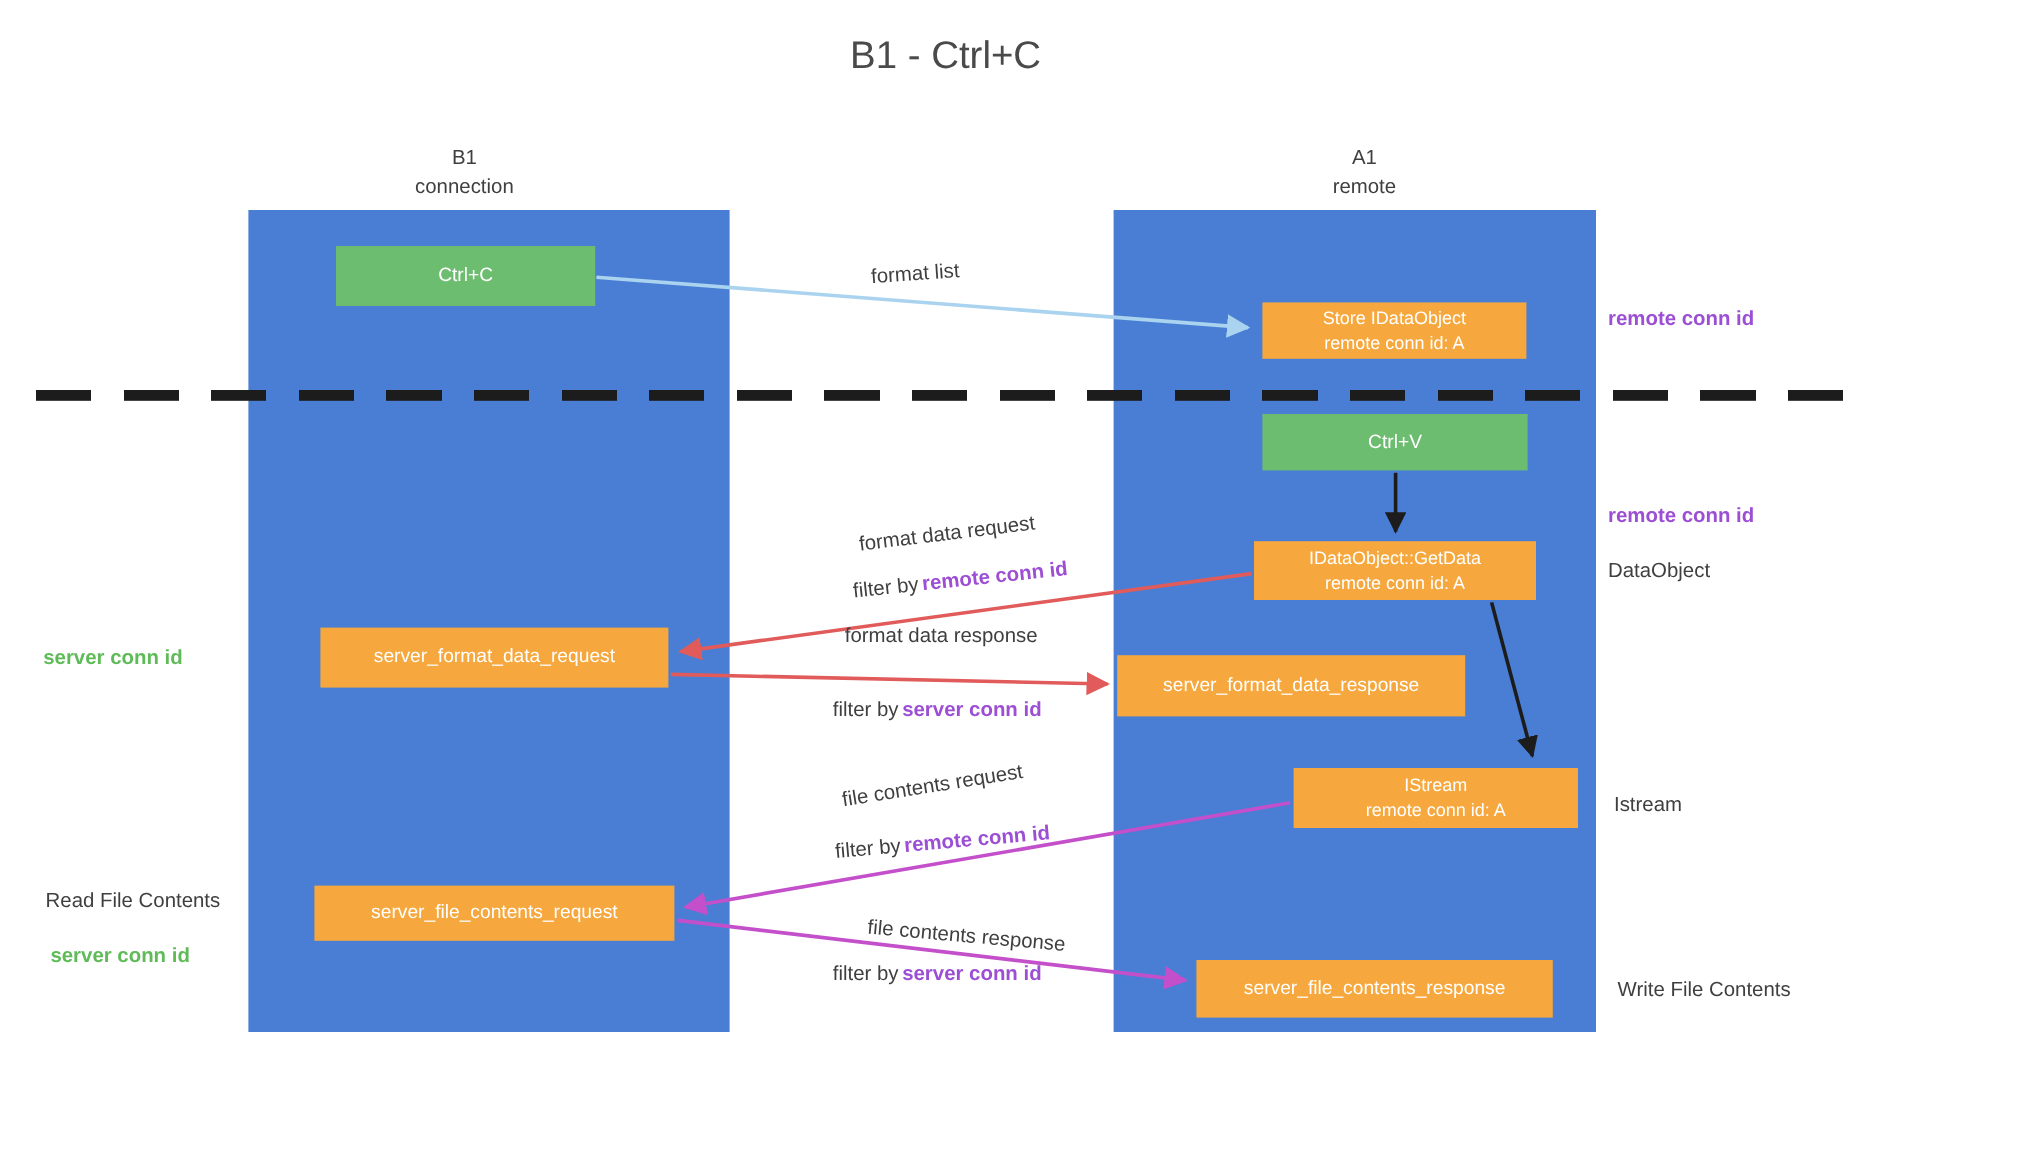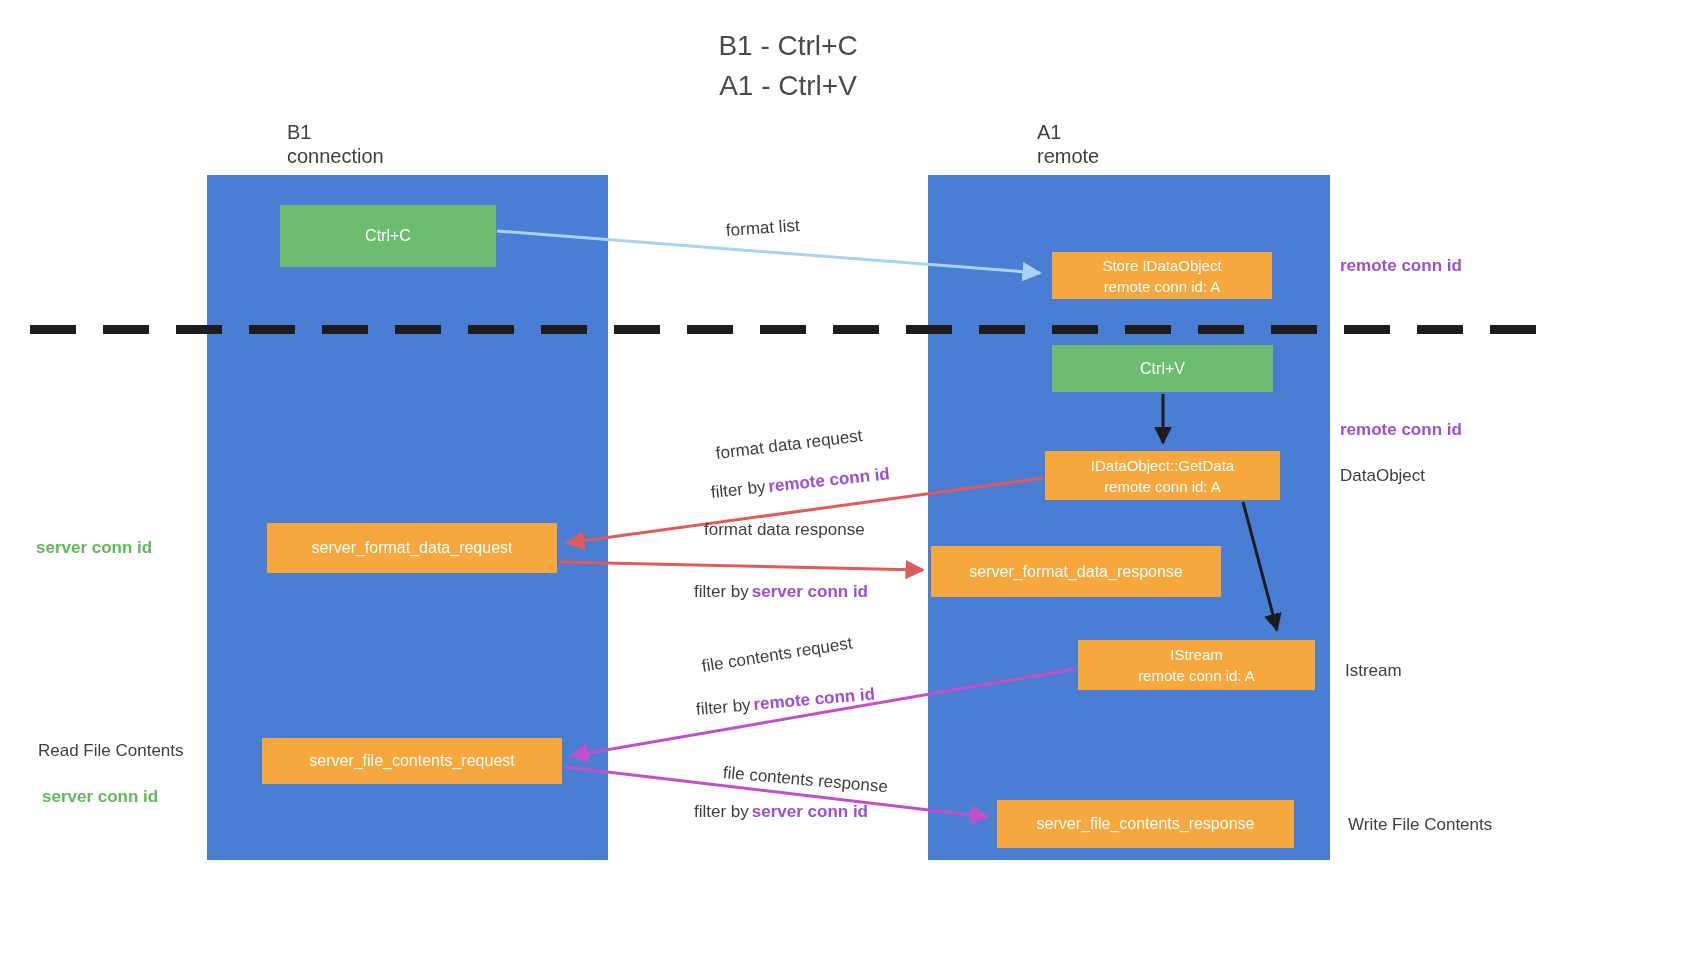--- a/index.html
+++ b/index.html
@@ -6,42 +6,41 @@
     --lane-blue:#4a7ed4; --node-orange:#f6a83e; --node-green:#6dbd71;
     --arrow-blue:#a9d3ee; --arrow-red:#e15b5b; --arrow-magenta:#c44fcb; --arrow-black:#1c1c1c;
     --text-purple:#9c4ed4; --text-green:#5fbb58; --text-dark:#3f3f3f;
   }
   *{margin:0;padding:0;box-sizing:border-box}
   html,body{background:#fff}
   body{width:1691px;height:972px;position:relative;overflow:hidden;
        font-family:"Liberation Sans",sans-serif;color:var(--text-dark)}
   .abs{position:absolute}
   .lane{background:var(--lane-blue);z-index:0}
-  .title{text-align:center;font-size:28px;line-height:40px;color:#4a4a4a;z-index:1}
-  .lane-header{text-align:left;font-size:20px;line-height:24px;color:var(--text-dark);z-index:1}
+  .title{text-align:center;font-size:32px;line-height:40px;color:#4a4a4a;z-index:1}
+  .lane-header{text-align:center;font-size:17px;line-height:24px;color:var(--text-dark);z-index:1}
   .node{display:flex;flex-direction:column;align-items:center;justify-content:center;
         color:#fff;text-align:center;z-index:2;font-size:16px;line-height:22px}
   .orange{background:var(--node-orange)}
   .green{background:var(--node-green)}
   .two-line{font-size:15px;line-height:21px}
   .elabel{font-size:17px;white-space:nowrap;z-index:3;transform-origin:left center;color:var(--text-dark)}
   .purple{color:var(--text-purple);font-weight:bold;margin-left:3px}
   .side{font-size:17px;white-space:nowrap;z-index:3;color:var(--text-dark)}
   .side.purple-side{color:var(--text-purple);font-weight:bold}
   .side.green-side{color:var(--text-green);font-weight:bold}
   .dashline{z-index:2;background:repeating-linear-gradient(to right,
       var(--arrow-black) 0 46px, transparent 46px 73px)}
   svg.arrows{position:absolute;left:0;top:0;z-index:1;pointer-events:none}
 </style>
 </head>
 <body>
 
 <div class="abs title" style="left:0;top:26px;width:1576px">
   <div>B1 - Ctrl+C</div>
-  <div>A1 - Ctrl+V</div>
 </div>
 
 <div class="abs lane-header" style="left:287px;top:120px;width:200px">
   <div>B1</div>
   <div>connection</div>
 </div>
 <div class="abs lane-header" style="left:1037px;top:120px;width:200px">
   <div>A1</div>
   <div>remote</div>
 </div>
@@ -68,21 +67,21 @@
   <line x1="1163" y1="394" x2="1163" y2="443" stroke-width="3" style="stroke:var(--arrow-black,#1c1c1c)" marker-end="url(#m-black)"></line>
   <line x1="1043" y1="478" x2="567" y2="543" stroke-width="3" style="stroke:var(--arrow-red,#e15b5b)" marker-end="url(#m-red)"></line>
   <line x1="559" y1="562" x2="923" y2="570" stroke-width="3" style="stroke:var(--arrow-red,#e15b5b)" marker-end="url(#m-red)"></line>
   <line x1="1243" y1="502" x2="1277" y2="630" stroke-width="3" style="stroke:var(--arrow-black,#1c1c1c)" marker-end="url(#m-black)"></line>
   <line x1="1075" y1="669" x2="571" y2="756" stroke-width="3" style="stroke:var(--arrow-magenta,#c44fcb)" marker-end="url(#m-magenta)"></line>
   <line x1="565" y1="767" x2="988" y2="817" stroke-width="3" style="stroke:var(--arrow-magenta,#c44fcb)" marker-end="url(#m-magenta)"></line>
 </svg>
 
 <div class="abs dashline" style="left:30px;top:325px;width:1507px;height:9px"></div>
 
-<div class="abs node green" style="left:280px;top:205px;width:216px;height:62px">
+<div class="abs node green" style="left:280px;top:205px;width:216px;height:50px">
   <div>Ctrl+C</div>
 </div>
 
 <div class="abs node orange two-line" style="left:1052px;top:252px;width:220px;height:47px">
   <div>Store IDataObject</div>
   <div>remote conn id: A</div>
 </div>
 
 <div class="abs node green" style="left:1052px;top:345px;width:221px;height:47px">
   <div>Ctrl+V</div>

